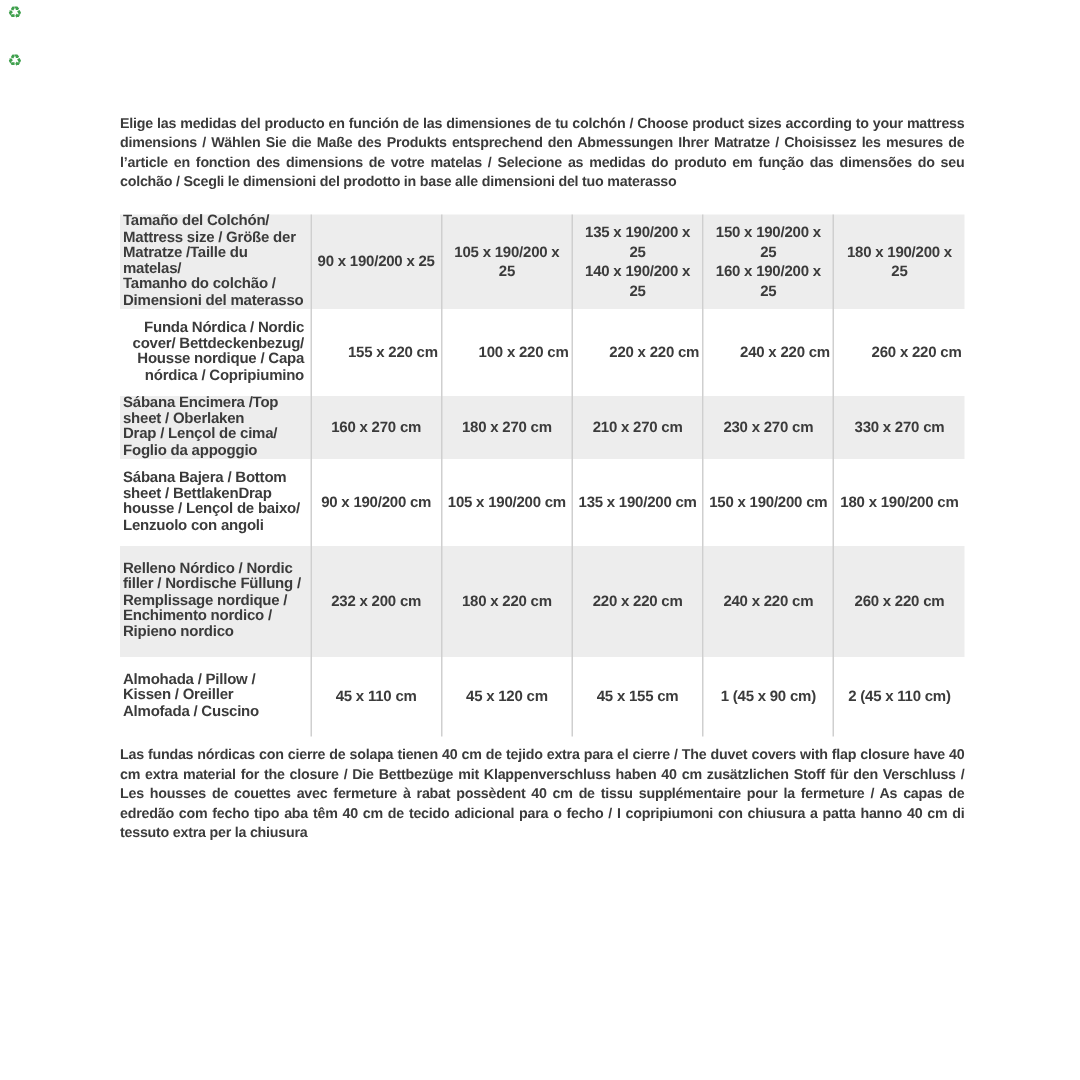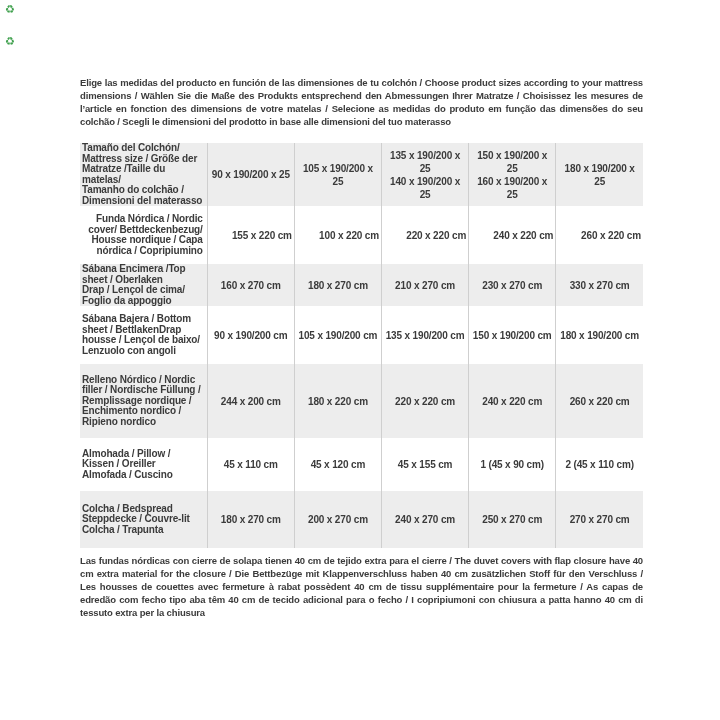--- a/index.html
+++ b/index.html
@@ -128,42 +128,32 @@
           <td class="val">135 x 190/200 cm</td>
           <td class="val">150 x 190/200 cm</td>
           <td class="val">180 x 190/200 cm</td>
         </tr>
         <tr>
           <td class="label">Relleno Nórdico / Nordic
 filler / Nordische Füllung /
 Remplissage nordique /
 Enchimento nordico /
 Ripieno nordico</td>
-          <td class="val">244 x 200 cm</td>
+          <td class="val">232 x 200 cm</td>
           <td class="val">180 x 220 cm</td>
           <td class="val">220 x 220 cm</td>
           <td class="val">240 x 220 cm</td>
           <td class="val">260 x 220 cm</td>
         </tr>
         <tr>
           <td class="label">Almohada  / Pillow /
 Kissen / Oreiller
 Almofada / Cuscino</td>
           <td class="val">45 x 110 cm</td>
           <td class="val">45 x 120 cm</td>
           <td class="val">45 x 155 cm</td>
           <td class="val">1 (45 x 90 cm)</td>
           <td class="val">2 (45 x 110 cm)</td>
         </tr>
-        <tr>
-          <td class="label">Colcha / Bedspread
-Steppdecke / Couvre-lit
-Colcha / Trapunta</td>
-          <td class="val">180 x 270 cm</td>
-          <td class="val">200 x 270 cm</td>
-          <td class="val">240 x 270 cm</td>
-          <td class="val">250 x 270 cm</td>
-          <td class="val">270 x 270 cm</td>
-        </tr>
       </tbody>
   </table>
   <p class="footnote">Las fundas nórdicas con cierre de solapa tienen 40 cm de tejido extra para el cierre  / The duvet covers with flap closure have 40 cm extra material for the closure / Die Bettbezüge mit Klappenverschluss haben 40 cm zusätzlichen Stoff für den Verschluss / Les housses de couettes avec fermeture à rabat possèdent 40 cm de tissu supplémentaire pour la fermeture / As capas de edredão com fecho tipo aba têm 40 cm de tecido adicional para o fecho / I copripiumoni con chiusura a patta hanno 40 cm di tessuto extra per la chiusura</p>
 </div>
 
 </body></html>

